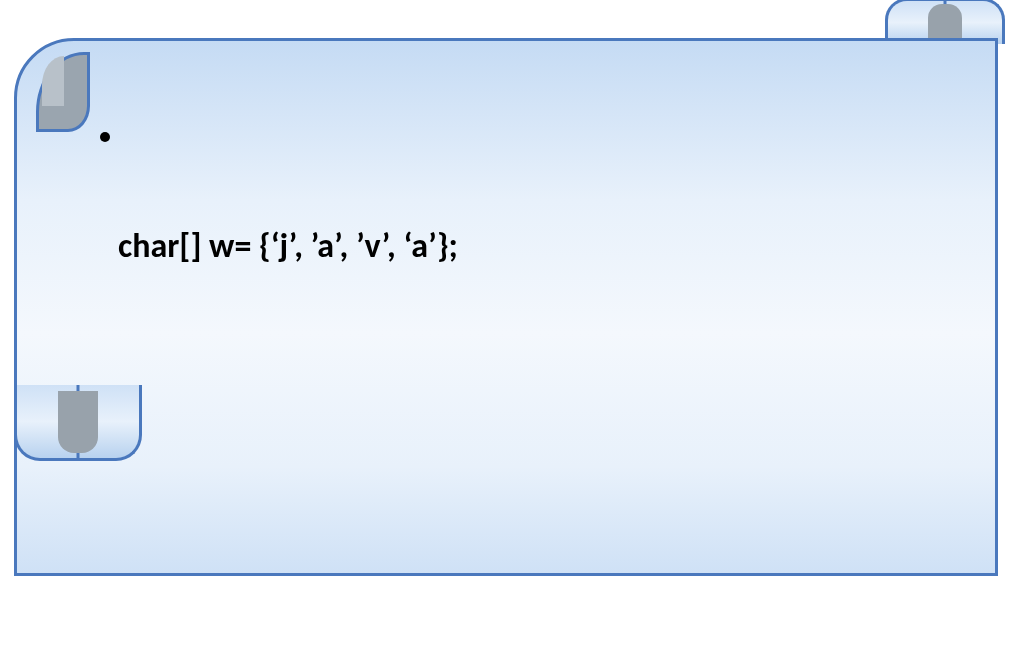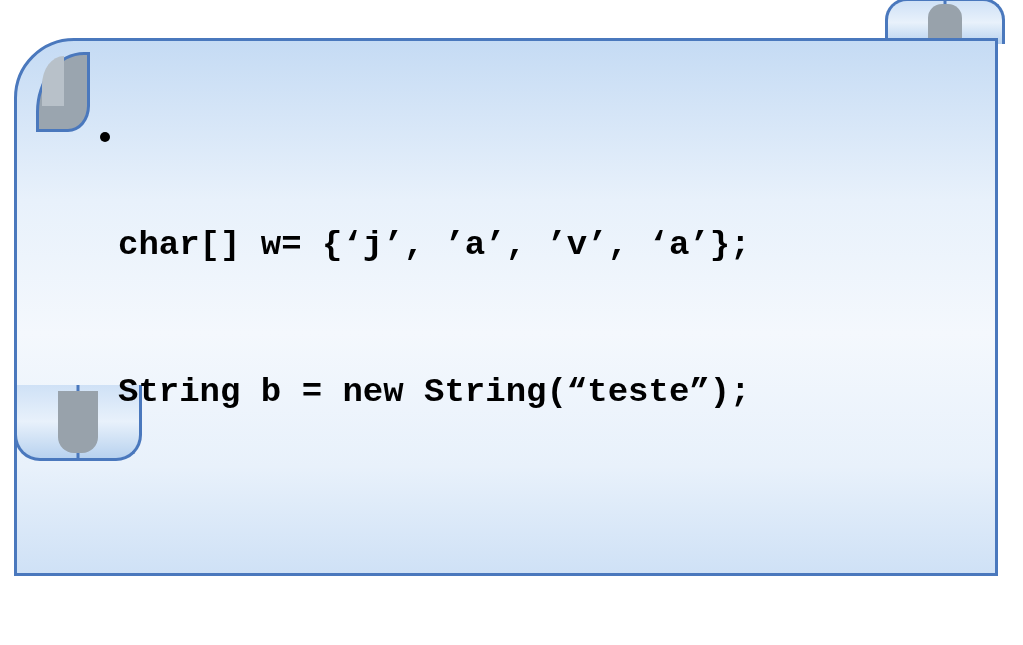--- a/index.html
+++ b/index.html
@@ -9,21 +9,20 @@
     height: 645px;
     background: #ffffff;
     font-family: Calibri, "Segoe UI", Arial, sans-serif;
     overflow: hidden;
   }
 
   .stage {
     position: relative;
     width: 1023px;
     height: 463px;
-    font-family: Liberation Mono, monospace;
   }
 
   
   .scroll-body {
     position: absolute;
     left: 14px;
     top: 38px;
     width: 984px;
     height: 538px;
     background: linear-gradient(180deg, #c5dbf4 0%, #e8f1fb 30%, #f4f8fd 55%, #e8f1fb 80%, #cfe1f6 100%);
@@ -190,17 +189,16 @@
   <div class="roll-bottom-left">
     <div class="outer"></div>
     <div class="split"></div>
     <div class="inner"></div>
   </div>
 
   <div class="content">
     <span class="bullet"></span>
     <div class="lines">
       <div>char[] w= {‘j’, ’a’, ’v’, ‘a’};</div>
-      <div>String b = new String(“teste”);</div>
     </div>
   </div>
 
 </div>
 
 </body></html>

